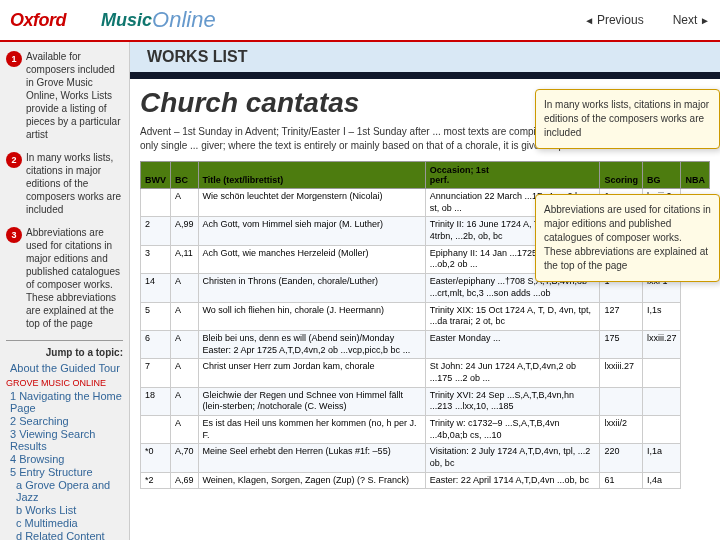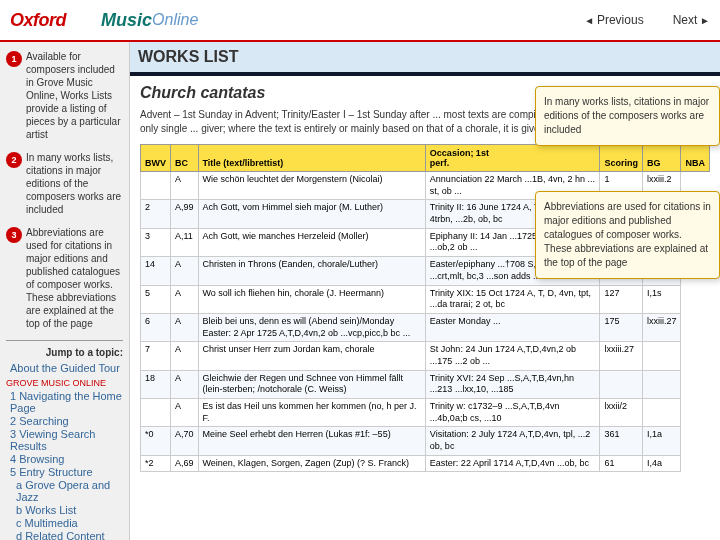--- a/index.html
+++ b/index.html
@@ -27,21 +27,21 @@
       letter-spacing: -0.5px;
     }
     .logo-music {
       font-size: 18px;
       font-weight: bold;
       color: #0f766e;
       font-style: italic;
       padding-left: 35px;
     }
     .logo-online {
-      font-size: 16px;
+      font-size: 22px;
       color: #6699cc;
       font-style: italic;
       text-align: center;
     }
     .nav-links {
       display: flex;
       gap: 29px;
       font-size: 12px;
       color: #333;
     }
@@ -114,55 +114,55 @@
     
     #content {
       flex: 1;
       padding: 0;
       overflow-y: auto;
       position: relative;
     }
 
     .works-list-header {
       background: #d9e8f5;
-      padding: 6px 8px;
+      padding: 6px 17px;
       font-size: 16px;
       font-weight: bold;
       color: #333;
-      border-bottom: 4px solid #0f172a;
+      border-bottom: 7px solid #0f172a;
     }
 
     .content-inner {
       padding: 8px 10px;
       position: relative;
     }
 
     .page-title {
-      font-size: 16px;
+      font-size: 28px;
       font-weight: bold;
       color: #333;
       margin-bottom: 6px;
       font-style: italic;
     }
 
     .intro-text {
       font-size: 10px;
       color: #333;
       margin-bottom: 8px;
       line-height: 1.4;
     }
 
     
     .works-table {
       width: 100%;
       border-collapse: collapse;
       font-size: 9px;
     }
     .works-table th {
-      background: #fde047;
+      background: #4d7c0f;
       border: 1px solid #999;
       padding: 3px 4px;
       text-align: left;
       font-weight: bold;
       vertical-align: bottom;
     }
     .works-table td {
       border: 1px solid #ccc;
       padding: 2px 4px;
       vertical-align: top;
@@ -356,21 +356,21 @@
               <td>Es ist das Heil uns kommen her kommen (no, h per J. F.</td>
               <td>Trinity w: c1732–9 ...S,A,T,B,4vn ...4b,0a;b cs, ...10</td>
               <td>lxxii/2</td>
               <td></td>
             </tr>
             <tr>
               <td>*0</td>
               <td>A,70</td>
               <td>Meine Seel erhebt den Herren (Lukas #1f: –55)</td>
               <td>Visitation: 2 July 1724   A,T,D,4vn, tpl, ...2 ob, bc</td>
-              <td>361</td>
+              <td>220</td>
               <td>I,1a</td>
             </tr>
             <tr>
               <td>*2</td>
               <td>A,69</td>
               <td>Weinen, Klagen, Sorgen, Zagen (Zup) (? S. Franck)</td>
               <td>Easter: 22 April 1714   A,T,D,4vn ...ob, bc</td>
               <td>61</td>
               <td>I,4a</td>
             </tr>

